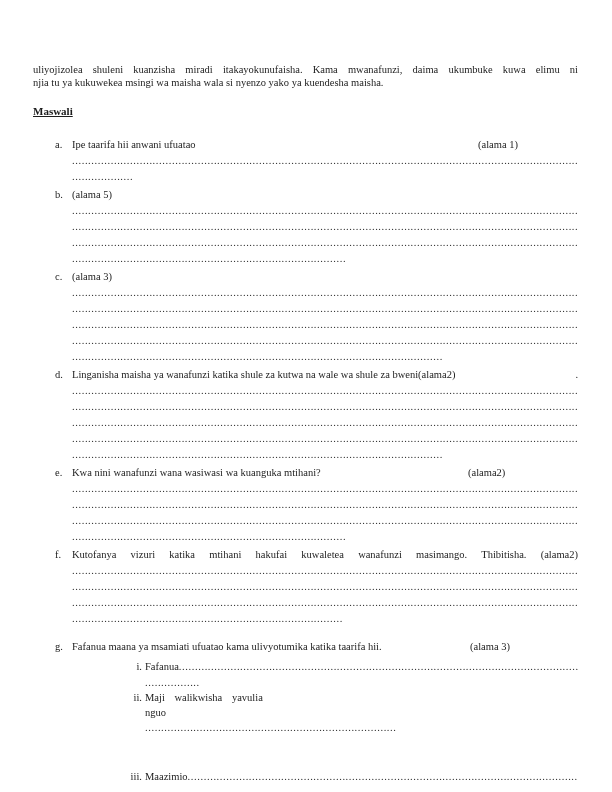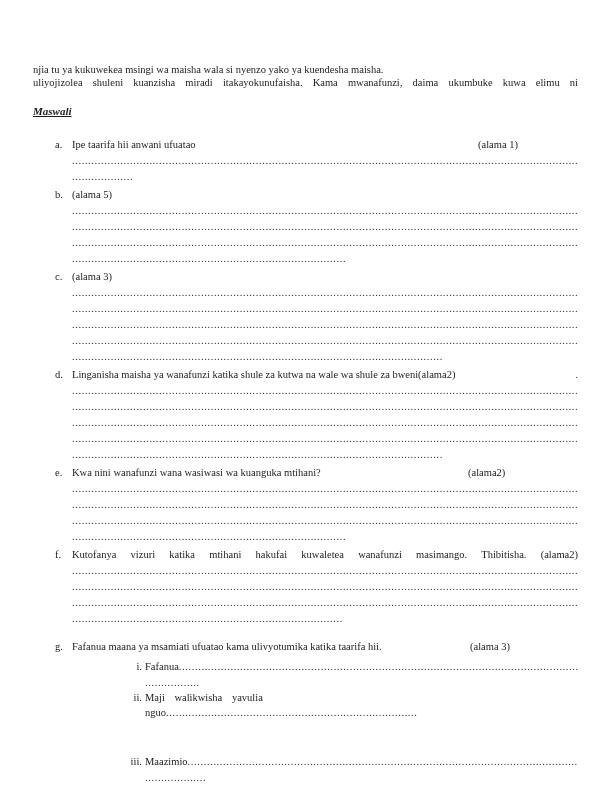--- a/index.html
+++ b/index.html
@@ -7,21 +7,21 @@
     width:612px;height:792px;background:#ffffff;
     font-family:"Liberation Serif", serif;
     color:#1c1c1c;font-size:10.5px;
     -webkit-font-smoothing:antialiased;
   }
   .page{box-sizing:border-box;width:612px;height:792px;padding:63px 34px 20px 33px;overflow:hidden;}
   
   .intro .line{line-height:13px;}
   .intro .jl{text-align:justify;text-align-last:justify;overflow:hidden;white-space:nowrap;}
   
-  .maswali{font-weight:bold;text-decoration:underline;font-size:11px;line-height:13px;margin:16px 0 19px 0;font-style:italic;}
+  .maswali{font-weight:bold;text-decoration:underline;font-size:11px;line-height:13px;margin:16px 0 19px 0;}
   
   .q{margin-bottom:3px;}
   .q-row{display:flex;line-height:15px;}
   .q-label{flex:none;width:39px;box-sizing:border-box;padding-left:22px;}
   .q-text{flex:1;min-width:0;}
   .q-text.justify{text-align:justify;text-align-last:justify;}
   .q-marks{flex:none;width:100px;}
   .q-marks.w110{width:110px;}
   .q-marks.w108{width:108px;}
   .stray{float:right;}
@@ -45,22 +45,22 @@
   .dotfill{flex:1;min-width:0;overflow:hidden;white-space:nowrap;letter-spacing:0.6px;color:#2a2a2a;}
   .dotfix{flex:none;width:251px;overflow:hidden;white-space:nowrap;letter-spacing:0.6px;color:#2a2a2a;}
   .sub-cont{margin-left:112px;}
 </style>
 </head>
 <body>
 
 <div class="page">
 
   <div class="intro">
+    <div class="line jl">uliyojizolea shuleni kuanzisha miradi itakayokunufaisha. Kama mwanafunzi, daima ukumbuke kuwa elimu ni</div>
     <div class="line">njia tu ya kukuwekea msingi wa maisha wala si nyenzo yako ya kuendesha maisha.</div>
-    <div class="line jl">uliyojizolea shuleni kuanzisha miradi itakayokunufaisha. Kama mwanafunzi, daima ukumbuke kuwa elimu ni</div>
   </div>
 
   <div class="maswali">Maswali</div>
 
   <div class="q">
     <div class="q-row">
       <span class="q-label">a.</span>
       <span class="q-text">Ipe taarifa hii anwani ufuatao</span>
       <span class="q-marks">(alama 1)</span>
     </div>
@@ -152,21 +152,21 @@
     </div>
     <div class="sub-cont">
       <div class="dotline w55">............................................................................................................................................................................................................................................................................................................................................................................................................................................................................................................................................................................................................................................................................................................................</div>
     </div>
 
     <div class="sub-row">
       <span class="sub-label">ii.</span>
       <span class="sub-term wide">Maji walikwisha yavulia</span>
     </div>
     <div class="sub-cont">
-      <div class="q-row" style="line-height:15px;">
+      <div class="q-row" style="line-height:15px;flex-direction:column;">
         <span class="sub-term">nguo</span>
         <span class="dotfix">............................................................................................................................................................................................................................................................................................................................................................................................................................................................................................................................................................................................................................................................................................................................</span>
       </div>
     </div>
 
     <div class="sub-row space-above">
       <span class="sub-label">iii.</span>
       <span class="sub-term">Maazimio</span>
       <span class="dotfill">............................................................................................................................................................................................................................................................................................................................................................................................................................................................................................................................................................................................................................................................................................................................</span>
     </div>

